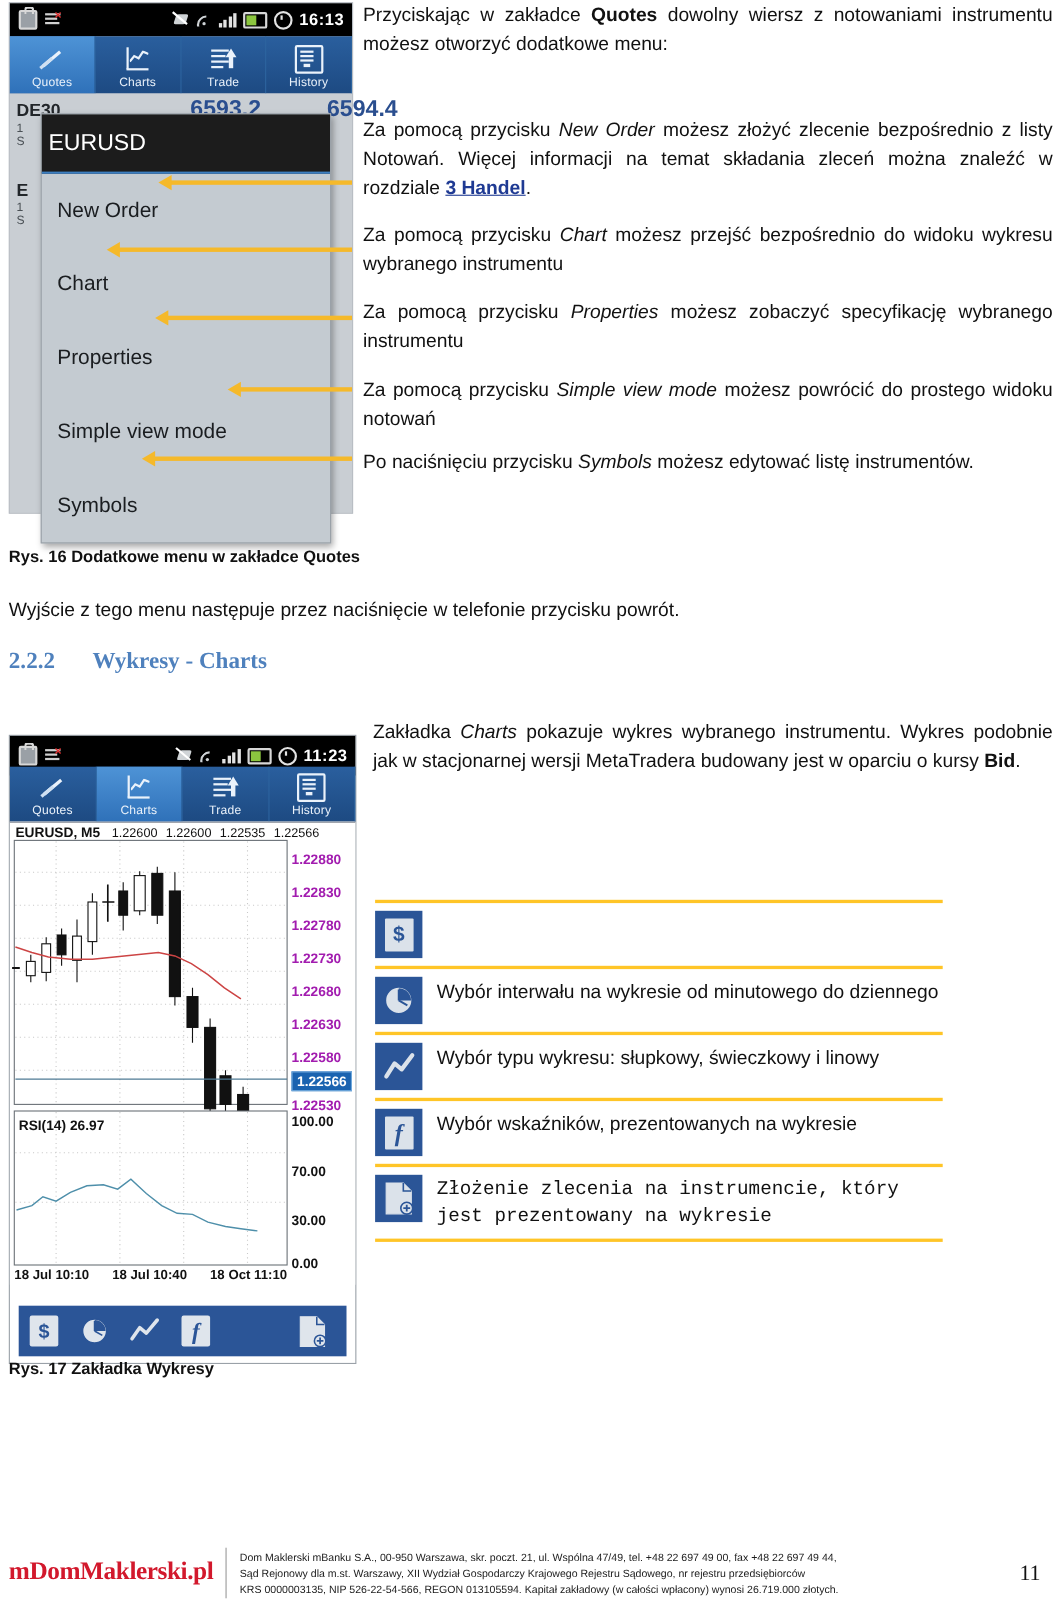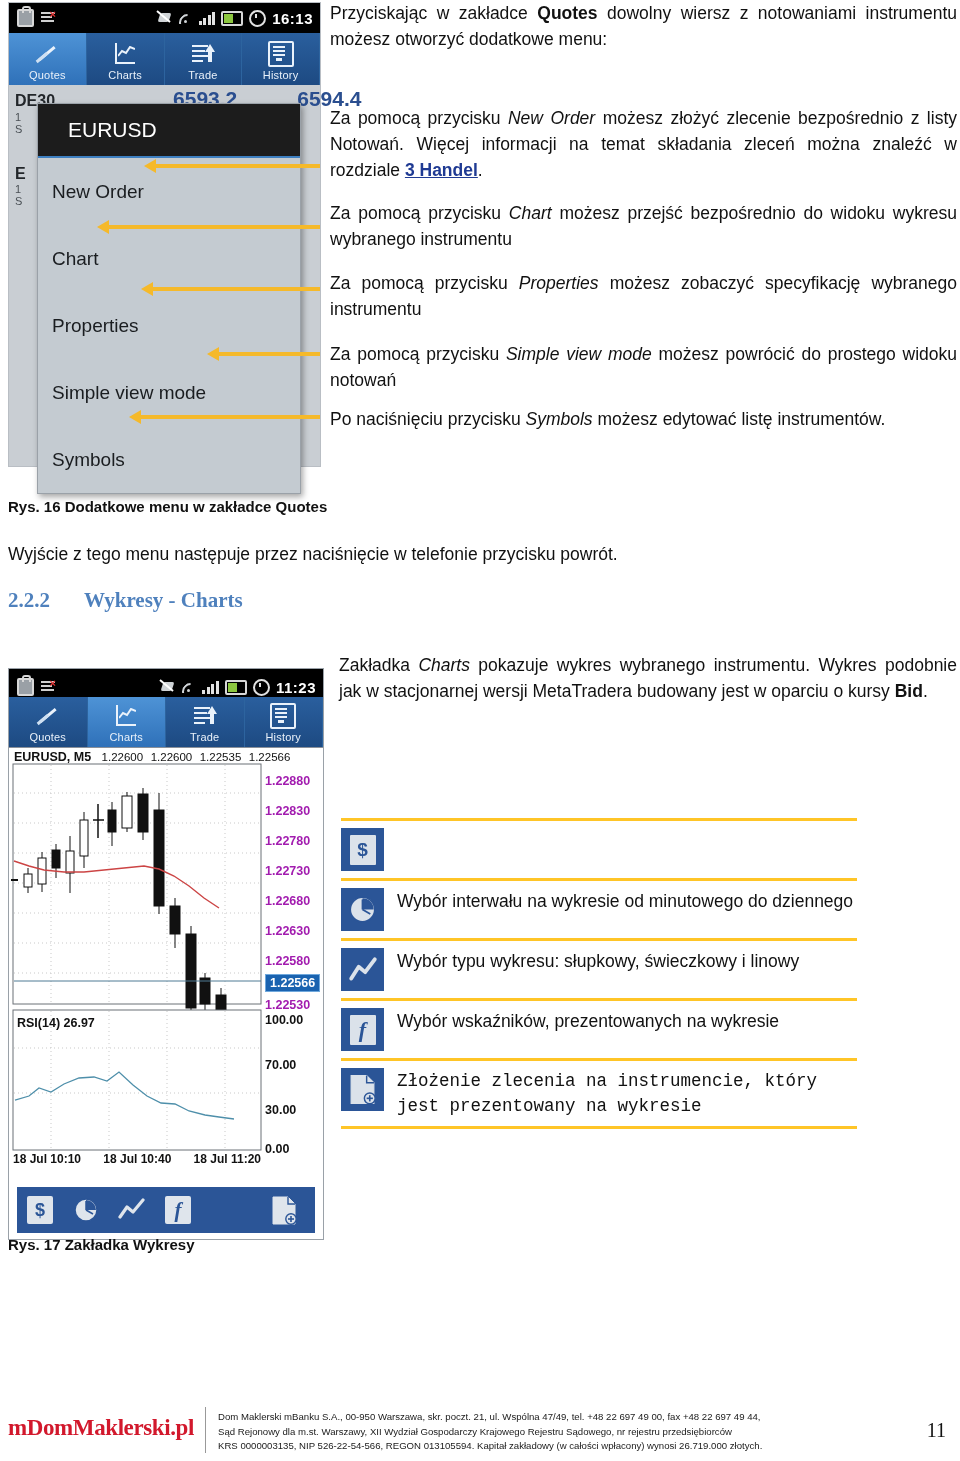--- a/index.html
+++ b/index.html
@@ -115,21 +115,21 @@
   .qsub{font-size:11px;color:#4a5055;}
 
   .ctxmenu{
     position:absolute;left:28px;top:100px;width:262px;
     background:#c4cbd1;
     border:1px solid #9aa1a8;
     box-shadow:2px 3px 6px rgba(0,0,0,.35);
   }
   .ctx-title{
     background:#1c1c1c;color:#fff;font-size:21px;
-    padding:14px 14px 14px 30px;
+    padding:14px 14px 14px 6px;
     border-bottom:2px solid #3d7fc1;
   }
   .ctx-item{
     font-size:19px;color:#1a1d20;
     padding:23px 14px 22px 14px;
   }
 
   .arrow{
     position:absolute;height:4px;background:#f5b92a;
   }
@@ -501,21 +501,21 @@
 
       <div style="position:absolute;left:8px;top:268px;font-size:12.5px;font-weight:bold;color:#111;">RSI(14) 26.97</div>
       <div style="position:absolute;left:256px;top:265px;font-size:12.5px;font-weight:bold;color:#111;">100.00</div>
       <div style="position:absolute;left:256px;top:310px;font-size:12.5px;font-weight:bold;color:#111;">70.00</div>
       <div style="position:absolute;left:256px;top:355px;font-size:12.5px;font-weight:bold;color:#111;">30.00</div>
       <div style="position:absolute;left:256px;top:394px;font-size:12.5px;font-weight:bold;color:#111;">0.00</div>
 
       <div style="position:absolute;left:4px;top:404px;width:248px;display:flex;justify-content:space-between;font-size:12px;font-weight:bold;color:#111;">
         <span>18 Jul 10:10</span>
         <span>18 Jul 10:40</span>
-        <span>18 Jul 11:20</span>
+        <span>18 Oct 11:10</span>
       </div>
     </div>
 
     <div class="chartbtns">
       <div class="cbtn">
         <span class="cb-face">$</span>
       </div>
       <div class="cbtn">
         <svg width="26" height="26" viewBox="0 0 26 26">
           <circle cx="13" cy="13" r="11" fill="#dfe5ec"></circle>

